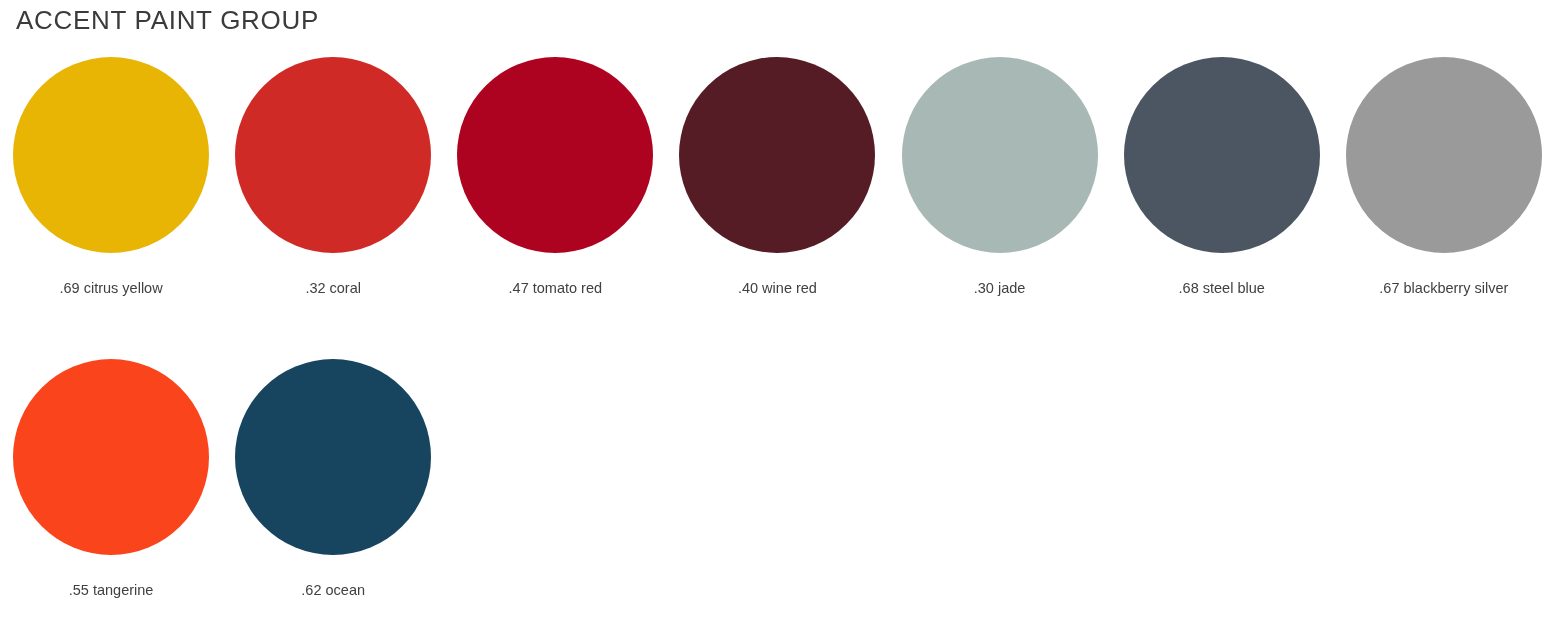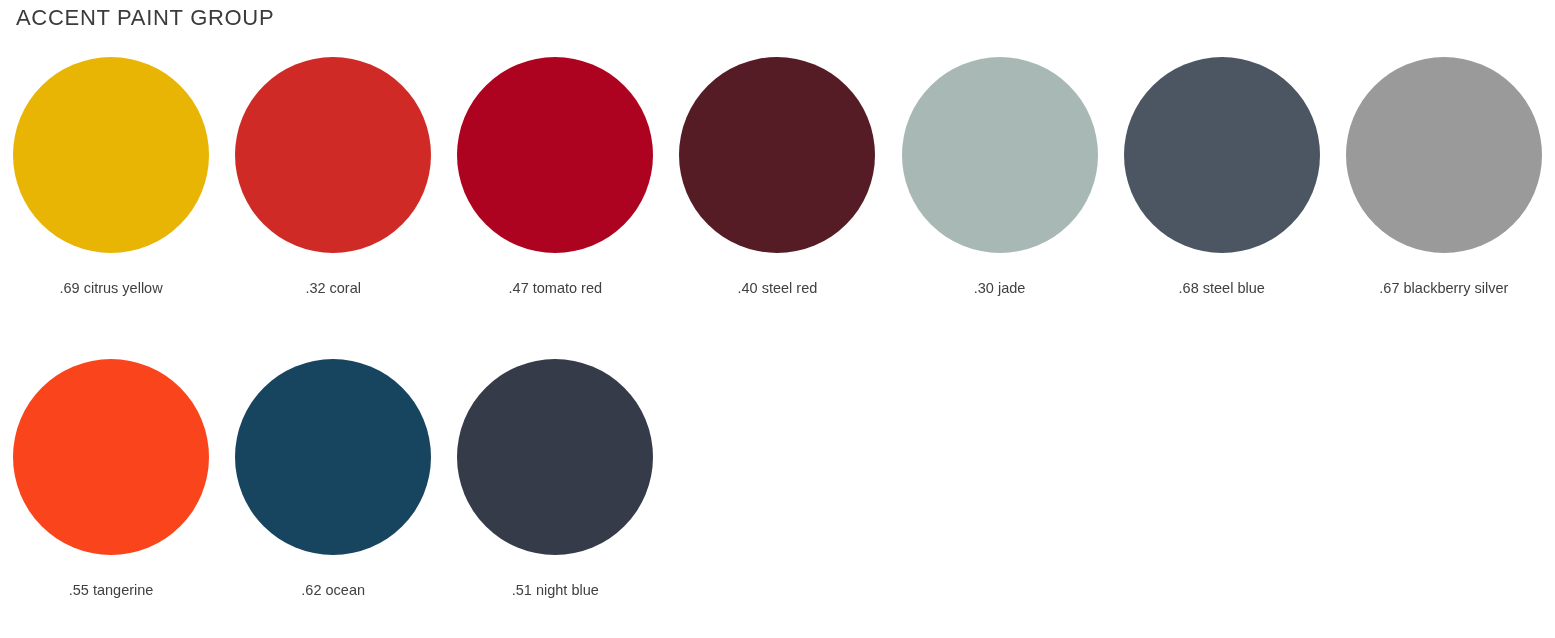--- a/index.html
+++ b/index.html
@@ -18,21 +18,21 @@
     position: relative;
     width: 1555px;
     height: 638px;
     box-sizing: border-box;
   }
   .page-title {
     position: absolute;
     top: 5px;
     left: 16px;
     font-family: "Liberation Sans", sans-serif;
-    font-size: 22px;
+    font-size: 26px;
     font-weight: 400;
     letter-spacing: 0.7px;
     color: #3b3b3b;
     white-space: nowrap;
   }
   .swatch-grid {
     position: absolute;
     top: 57px;
     left: 0;
     width: 1555px;
@@ -87,21 +87,21 @@
       <div class="swatch-cell">
         <div class="swatch-dot" style="background-color: rgb(208, 42, 38);"></div>
         <div class="swatch-label">.32 coral</div>
       </div>
       <div class="swatch-cell">
         <div class="swatch-dot" style="background-color: rgb(173, 3, 32);"></div>
         <div class="swatch-label">.47 tomato red</div>
       </div>
       <div class="swatch-cell">
         <div class="swatch-dot" style="background-color: rgb(85, 28, 37);"></div>
-        <div class="swatch-label">.40 steel red</div>
+        <div class="swatch-label">.40 wine red</div>
       </div>
       <div class="swatch-cell">
         <div class="swatch-dot" style="background-color: rgb(168, 184, 180);"></div>
         <div class="swatch-label">.30 jade</div>
       </div>
       <div class="swatch-cell">
         <div class="swatch-dot" style="background-color: rgb(75, 86, 98);"></div>
         <div class="swatch-label">.68 steel blue</div>
       </div>
       <div class="swatch-cell">
@@ -112,20 +112,16 @@
 
     <div class="swatch-row">
       <div class="swatch-cell">
         <div class="swatch-dot" style="background-color: rgb(250, 68, 28);"></div>
         <div class="swatch-label">.55 tangerine</div>
       </div>
       <div class="swatch-cell">
         <div class="swatch-dot" style="background-color: rgb(23, 68, 95);"></div>
         <div class="swatch-label">.62 ocean</div>
       </div>
-      <div class="swatch-cell">
-        <div class="swatch-dot" style="background-color: rgb(53, 59, 72);"></div>
-        <div class="swatch-label">.51 night blue</div>
-      </div>
     </div>
 
   </div>
 </div>
 
 </body></html>

